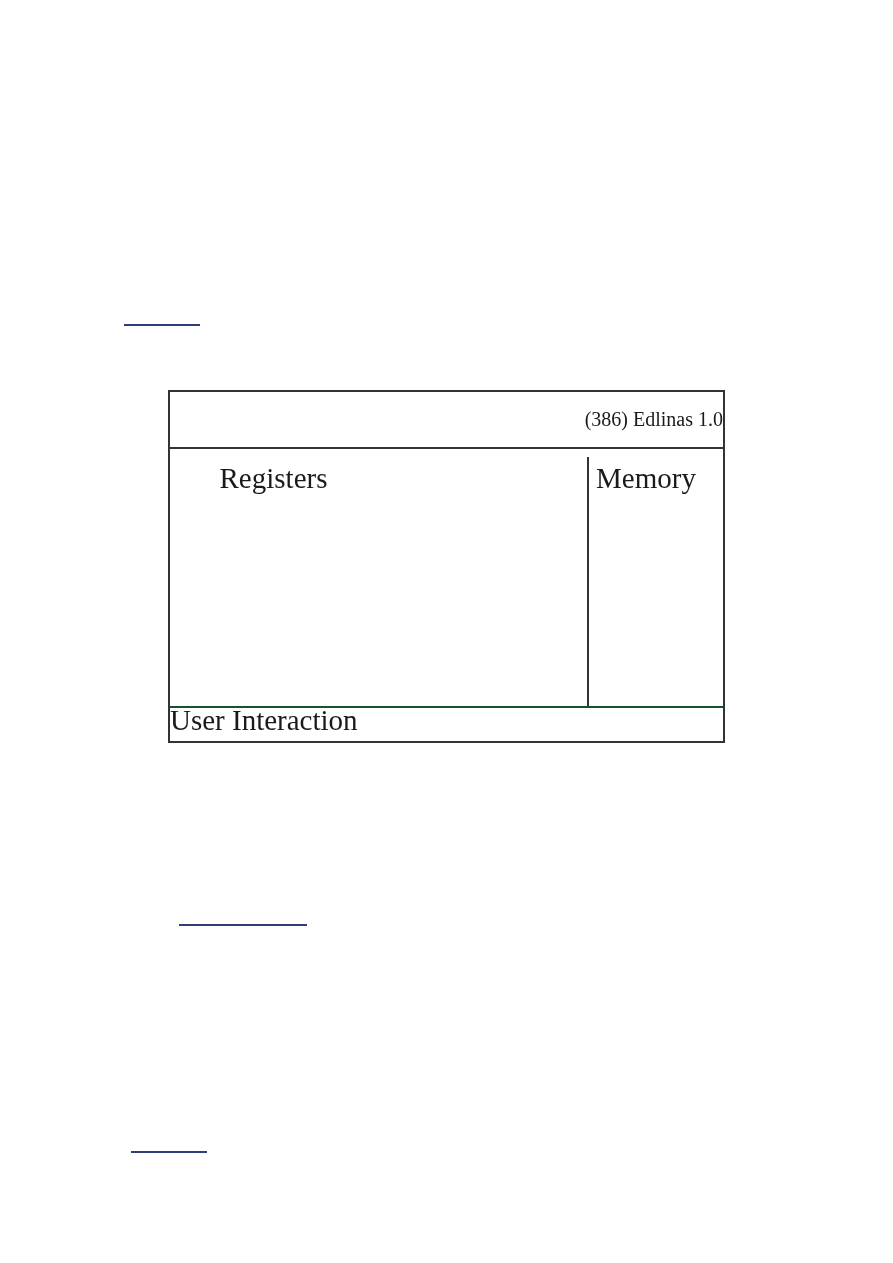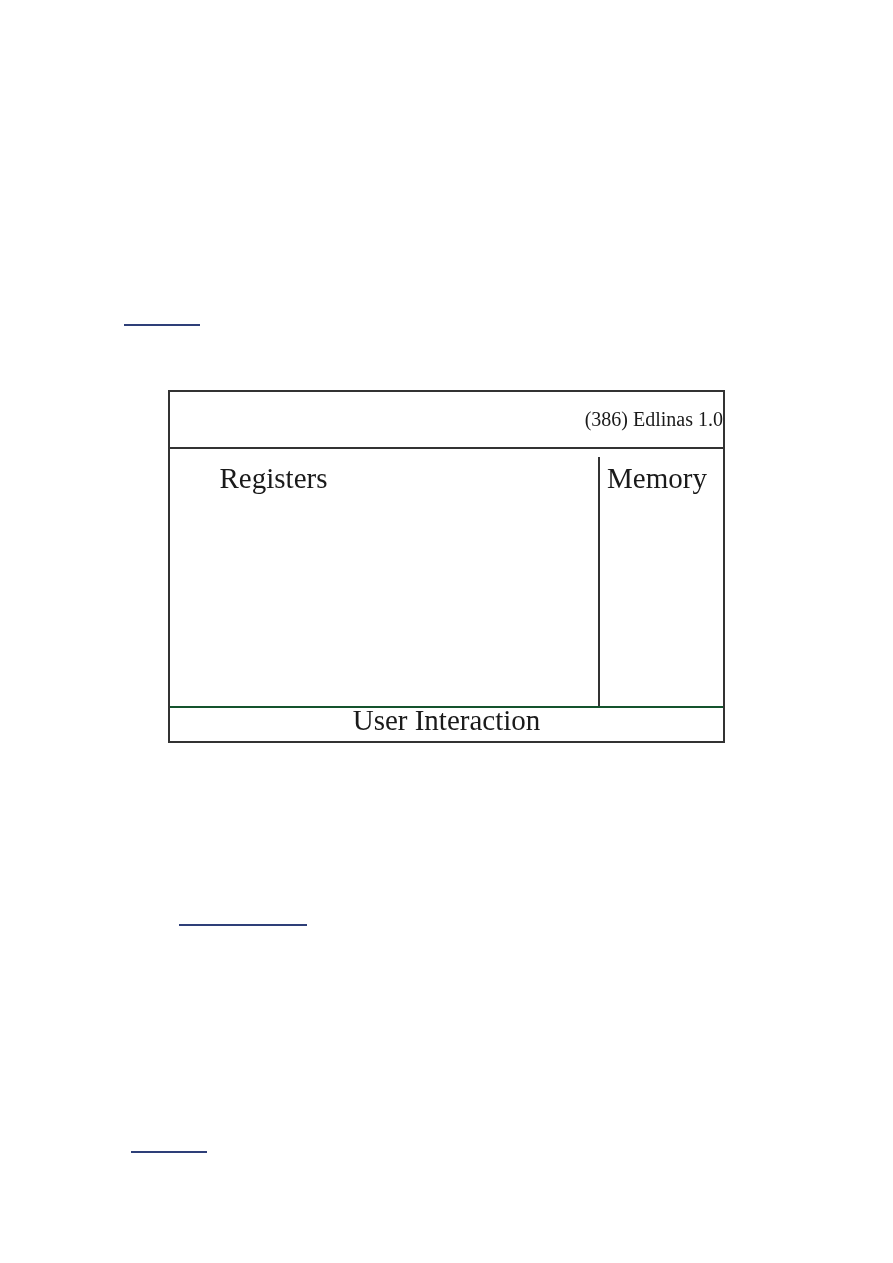--- a/index.html
+++ b/index.html
@@ -56,30 +56,30 @@
       top: 0;
       height: 249px;
       text-align: center;
       font-family: "Liberation Serif", "DejaVu Serif", serif;
       font-size: 29px;
       padding-top: 5px;
       box-sizing: border-box;
     }
     .pane-registers { left: 0; width: 207px; }
     .pane-source { left: 209px; width: 206px; border-left: 2px solid #333333; }
-    .pane-memory { left: 428px; width: 116px; border-left: 2px solid #333333; }
+    .pane-memory { left: 417px; width: 116px; border-left: 2px solid #333333; }
     .footer-bar {
       position: absolute;
       left: 0;
       top: 308px;
       width: 553px;
       height: 41px;
       display: flex;
       align-items: center;
-      justify-content: center;
+      justify-content: flex-start;
       font-family: "Liberation Serif", "DejaVu Serif", serif;
       font-size: 29px;
     }
   </style>
 </head>
 <body>
 
 <div class="link-underline" style="left:124px; top:324px; width:76px;"></div>
 <div class="link-underline" style="left:179px; top:924px; width:128px;"></div>
 <div class="link-underline" style="left:131px; top:1151px; width:76px;"></div>

